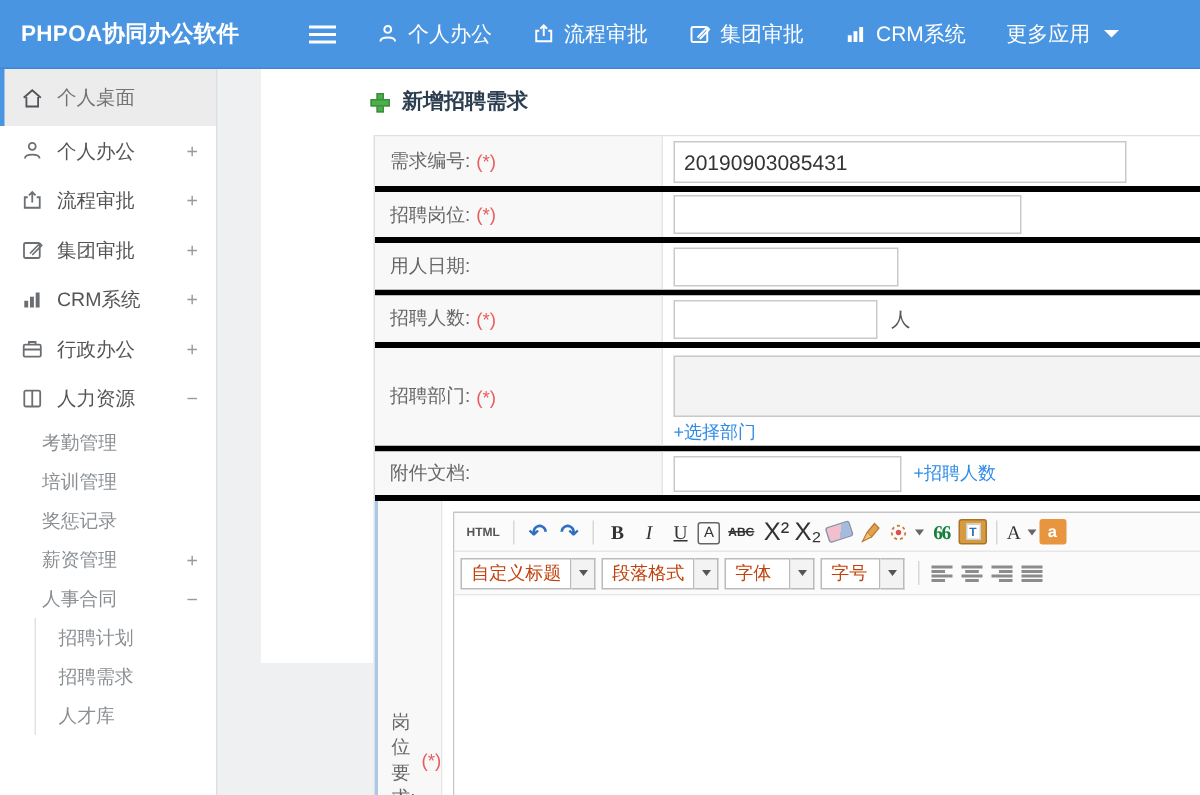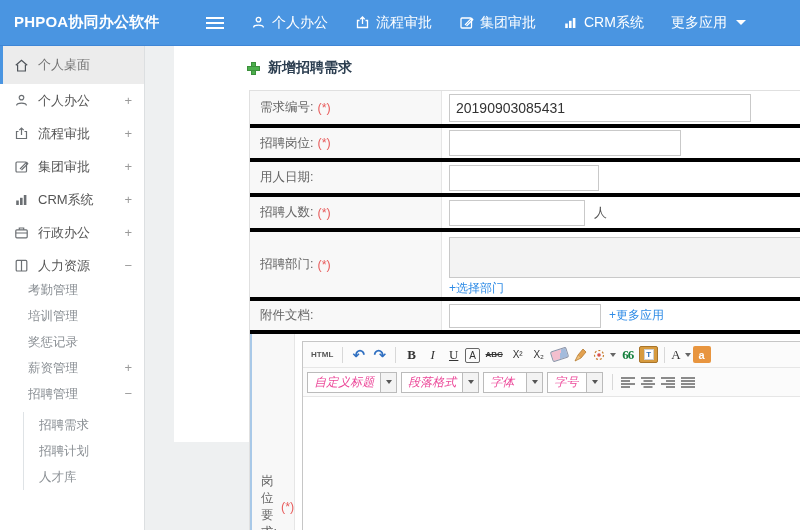--- a/index.html
+++ b/index.html
@@ -31,21 +31,21 @@
     background:#fff; border-right:1px solid #dcdfe1;
   }
   .s-item { display:flex; align-items:center; height:33px; padding-left:11px; padding-right:12px;
     border-left:3px solid transparent; font-size:13px; color:#555; cursor:pointer; }
   .s-item.active { height:38px; background:#ececec; border-left:3px solid #4a95e1; color:#737373; }
   .s-ico { display:inline-flex; width:15px; margin-right:9px; color:#6b6f73; }
   .s-item.active .s-ico { color:#4f545a; }
   .s-label { flex:1; }
   .s-toggle { color:#9a9a9a; font-size:13px; }
   .s-sub { }
-  .s-sub .s-child { display:flex; align-items:flex-start; height:26px; padding-left:28px; padding-right:12px;
+  .s-sub .s-child { display:flex; align-items:center; height:26px; padding-left:28px; padding-right:12px;
     font-size:12.5px; color:#8a8f94; cursor:pointer; }
   .s-sub .s-child .s-label { flex:1; }
   .s-subsub { margin-left:23px; border-left:1px solid #dfe3e6; }
   .s-subsub .s-child { display:flex; align-items:center; height:26px; padding-left:15px;
     font-size:12.5px; color:#8a8f94; cursor:pointer; }
   
   .content { position:absolute; left:153px; top:46px; width:647px; height:396px; background:#fff;margin-left:21px; }
   .page-title { position:absolute; left:73px; top:13px; display:flex; align-items:center; }
   .plus-ico { position:relative; width:13px; height:13px; margin-right:8px; }
   .plus-ico i { position:absolute; background:#4cae4c; border:1px solid #3c8f3c; }
@@ -80,35 +80,35 @@
   .tbtn { display:inline-flex; align-items:center; justify-content:center; height:20px; min-width:19px;
     margin:0 1px; font-size:12px; color:#333; cursor:pointer; border-radius:2px; }
   .tsep { width:1px; height:16px; background:#d8d8d8; margin:0 5px; }
   .t-src { font-size:8px; font-weight:bold; color:#555; letter-spacing:0; min-width:28px; }
   .t-undo,.t-redo { color:#2f6fc1; font-size:15px; font-weight:bold; }
   .t-b { font-family:"Liberation Serif",serif; font-weight:bold; font-size:13px; }
   .t-i { font-family:"Liberation Serif",serif; font-style:italic; font-size:13px; }
   .t-u { font-family:"Liberation Serif",serif; font-size:13px; text-decoration:underline; }
   .t-boxa { border:1px solid #666; font-size:10px; height:15px; min-width:15px; margin-top:1px; }
   .t-abc { font-size:8px; font-weight:bold; text-decoration:line-through; min-width:24px; }
-  .t-sup,.t-sub { font-size:10px; }
+  .t-sup,.t-sub { font-size:17px; }
   .t-eraser { width:17px; height:11px; border:1px solid #8a93a8; border-radius:2px;
     background:linear-gradient(115deg,#f3bfce 55%,#a3bbdc 55%); transform:rotate(-18deg); }
   .t-quote { font-family:"Liberation Serif",serif; font-weight:bold; font-size:13px; letter-spacing:-1px; color:#15803d; }
   .t-paste { width:16px; height:17px; background:#d79b3f; border:1px solid #a8742a; border-radius:2px;
     position:relative; display:inline-flex; align-items:center; justify-content:center; }
   .t-paste .pg { width:10px; height:11px; background:#fff; border:1px solid #cfcfcf;
     display:flex; align-items:center; justify-content:center; font-size:8px; font-weight:bold; color:#2a6db5; }
   .t-fontcolor { font-family:"Liberation Serif",serif; font-size:13px; }
   .t-bg { background:#e8953f; color:#fff; font-size:11px; font-weight:bold; min-width:18px; height:17px; }
   .mini-caret { width:0; height:0; border-left:3.5px solid transparent; border-right:3.5px solid transparent;
     border-top:4px solid #666; margin-left:4px; }
   .ksel { display:flex; margin-right:4px; cursor:pointer; }
   .ksel .txt { border:1px solid #bbb; background:#fff; height:21px; display:flex; align-items:center;
-    padding:0 6px; font-size:12px; color:#ec4899;font-style:italic; }
+    padding:0 6px; font-size:12px; color:#c2410c; }
   .ksel .car { width:16px; height:21px; border:1px solid #bbb; border-left:none; background:#f3f3f3;
     display:flex; align-items:center; justify-content:center; }
   .ksel .car i { width:0; height:0; border-left:3.5px solid transparent; border-right:3.5px solid transparent;
     border-top:4px solid #555; }
   .alico { display:inline-flex; margin:0 2px; cursor:pointer; }
 </style>
 </head>
 <body>
 
 <div class="header">
@@ -243,31 +243,31 @@
       <span class="s-label">培训管理</span>
     </div>
     <div class="s-child">
       <span class="s-label">奖惩记录</span>
     </div>
     <div class="s-child">
       <span class="s-label">薪资管理</span>
       <span class="s-toggle">+</span>
     </div>
     <div class="s-child">
-      <span class="s-label">招聘管理</span>
+      <span class="s-label">人事合同</span>
       <span class="s-toggle">−</span>
     </div>
   </div>
 
   <div class="s-subsub">
     <div class="s-child">
+      <span class="s-label">招聘计划</span>
+    </div>
+    <div class="s-child">
       <span class="s-label">招聘需求</span>
-    </div>
-    <div class="s-child">
-      <span class="s-label">招聘计划</span>
     </div>
     <div class="s-child">
       <span class="s-label">人才库</span>
     </div>
   </div>
 </div>
 
 <div class="content">
   <div class="page-title">
     <span class="plus-ico">
@@ -329,21 +329,21 @@
         <a class="blue-link" style="margin-top:2px">+选择部门</a>
       </div>
     </div>
 
     <div class="frow" style="height:33px">
       <div class="flabel">
         <span>附件文档:</span>
       </div>
       <div class="fvalue">
         <input class="inp" style="width: 152px; height: 24px;" value="">
-        <a class="blue-link" style="margin-left:8px">+更多应用</a>
+        <a class="blue-link" style="margin-left:8px">+招聘人数</a>
       </div>
     </div>
 
     <div class="frow editor-row" style="height:345px">
       <div class="flabel">
         <span>岗位要求:</span>
         <span class="req">(*)</span>
       </div>
       <div class="fvalue">
         <div class="editor">

